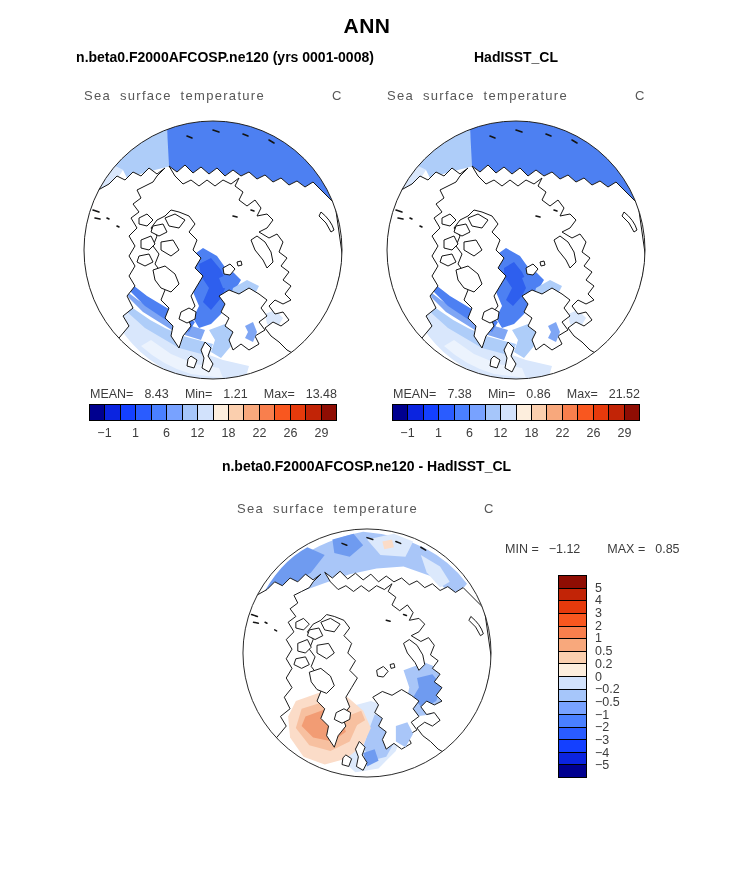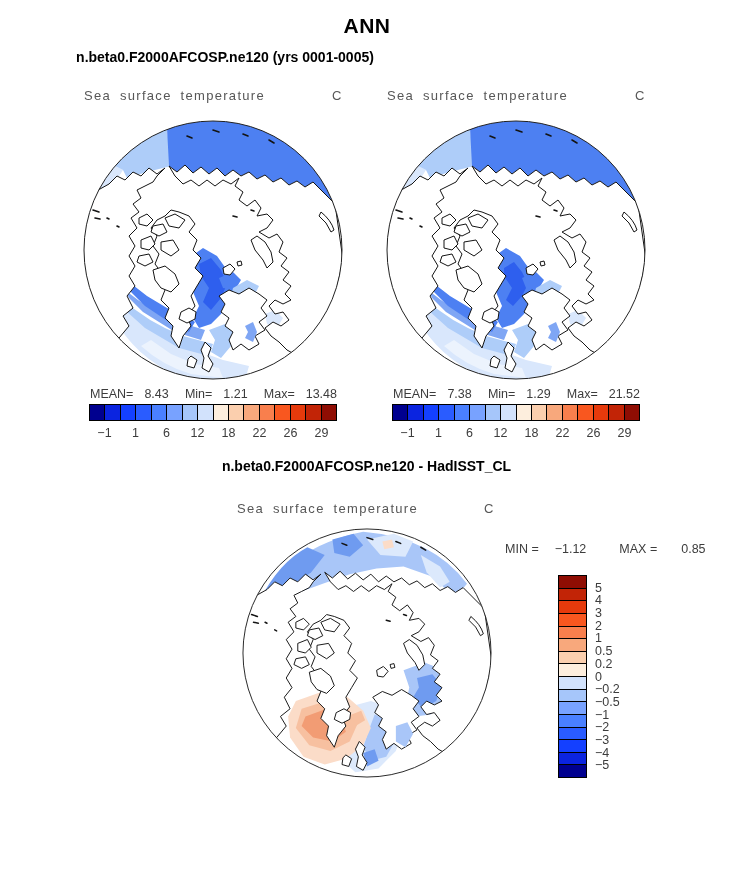--- a/index.html
+++ b/index.html
@@ -10,21 +10,21 @@
   #main-title{left:8px;width:718px;top:14px;font-size:21px;letter-spacing:.5px;}
   #model-title{left:0;width:450px;top:49px;font-size:14px;}
   #obs-title{left:386px;width:260px;top:49px;font-size:14px;}
   #diff-title{left:0;width:733px;top:458px;font-size:14px;}
 
   .caption{position:absolute;font-size:13px;color:#575757;letter-spacing:1.3px;word-spacing:4px;white-space:nowrap;}
   .units{position:absolute;font-size:13px;color:#575757;}
 
   .stats-row{position:absolute;display:flex;justify-content:space-between;font-size:12.5px;color:#3c3c3c;white-space:pre;}
   .stats-row .pair{display:flex;gap:11px;}
-  .minmax-row{position:absolute;display:flex;gap:16px;font-size:12.5px;color:#3c3c3c;white-space:pre;}
+  .minmax-row{position:absolute;display:flex;gap:10px;font-size:12.5px;color:#3c3c3c;white-space:pre;}
 
   .colorbar{position:absolute;}
   .cb-cells{display:flex;width:100%;height:100%;border:1px solid #000;box-sizing:border-box;}
   .cb-cells.horizontal{flex-direction:row;}
   .cb-cells.vertical{flex-direction:column;}
   .cb-cell{flex:1;}
   .cb-cells.horizontal .cb-cell{border-right:1px solid #000;}
   .cb-cells.horizontal .cb-cell:last-child{border-right:none;}
   .cb-cells.vertical .cb-cell{border-bottom:1px solid #000;}
   .cb-cells.vertical .cb-cell:last-child{border-bottom:none;}
@@ -87,21 +87,22 @@
         <path class="dotl" d="M12,98 L17,99"></path>
       <path class="dotl" d="M24,98 L26,99"></path>
         <path class="dotl" d="M34,106 L36,107"></path>
     </g>
   </defs>
 </svg>
 
 <div id="page">
 
   <div id="main-title" class="ttl">ANN</div>
-  <div id="model-title" class="ttl">n.beta0.F2000AFCOSP.ne120 (yrs 0001-0005)</div>
+  <div id="model-title" class="ttl">n.beta0.F2000AFCOSP.ne120 (yrs 0001-0008)</div>
+  <div id="obs-title" class="ttl">HadISST_CL</div>
 
   <div class="caption" style="left:84px;top:88px">Sea surface temperature</div>
   <div class="units" style="left:332px;top:88px">C</div>
   <div class="caption" style="left:387px;top:88px">Sea surface temperature</div>
   <div class="units" style="left:635px;top:88px">C</div>
 
   <svg class="mapsvg" style="left:83px;top:120px" width="260" height="260" viewBox="0 0 260 260">
     <defs>
         <clipPath id="clipA">
           <circle cx="130" cy="130" r="129"></circle>
@@ -188,21 +189,21 @@
       <span class="cb-tick" style="left: 31.25%;">6</span>
       <span class="cb-tick" style="left: 43.75%;">12</span>
       <span class="cb-tick" style="left: 56.25%;">18</span>
       <span class="cb-tick" style="left: 68.75%;">22</span>
       <span class="cb-tick" style="left: 81.25%;">26</span>
       <span class="cb-tick" style="left: 93.75%;">29</span>
     </div>
 
   <div class="stats-row" style="left:393px;top:387px;width:247px">
     <span class="pair"><span>MEAN=</span><span>7.38</span></span>
-    <span class="pair"><span>Min=</span><span>1.29</span></span>
+    <span class="pair"><span>Min=</span><span>0.86</span></span>
     <span class="pair"><span>Max=</span><span>21.52</span></span>
   </div>
   <div class="colorbar h" style="left:392px;top:404px;width:248px;height:17px">
       <div class="cb-cells horizontal">
         <div class="cb-cell" style="background: rgb(0, 0, 143);"></div>
         <div class="cb-cell" style="background: rgb(11, 36, 224);"></div>
         <div class="cb-cell" style="background: rgb(20, 64, 255);"></div>
         <div class="cb-cell" style="background: rgb(42, 92, 255);"></div>
         <div class="cb-cell" style="background: rgb(74, 128, 255);"></div>
         <div class="cb-cell" style="background: rgb(120, 162, 255);"></div>
@@ -228,21 +229,21 @@
     </div>
 
   <div id="diff-title" class="ttl">n.beta0.F2000AFCOSP.ne120 - HadISST_CL</div>
   <div class="caption" style="left:237px;top:501px">Sea surface temperature</div>
   <div class="units" style="left:484px;top:501px">C</div>
 
   <div class="minmax-row" style="left:505px;top:542px">
     <span>MIN =</span>
     <span>−1.12</span>
     <span style="margin-left:17px">MAX =</span>
-    <span style="margin-left:8px">0.85</span>
+    <span style="">0.85</span>
   </div>
 
   <svg class="mapsvg" style="left:242px;top:528px" width="250" height="250" viewBox="0 0 260 260">
     <defs>
         <clipPath id="clipC">
           <circle cx="130" cy="130" r="129"></circle>
         </clipPath>
       </defs>
     <g clip-path="url(#clipC)">
       <g>

